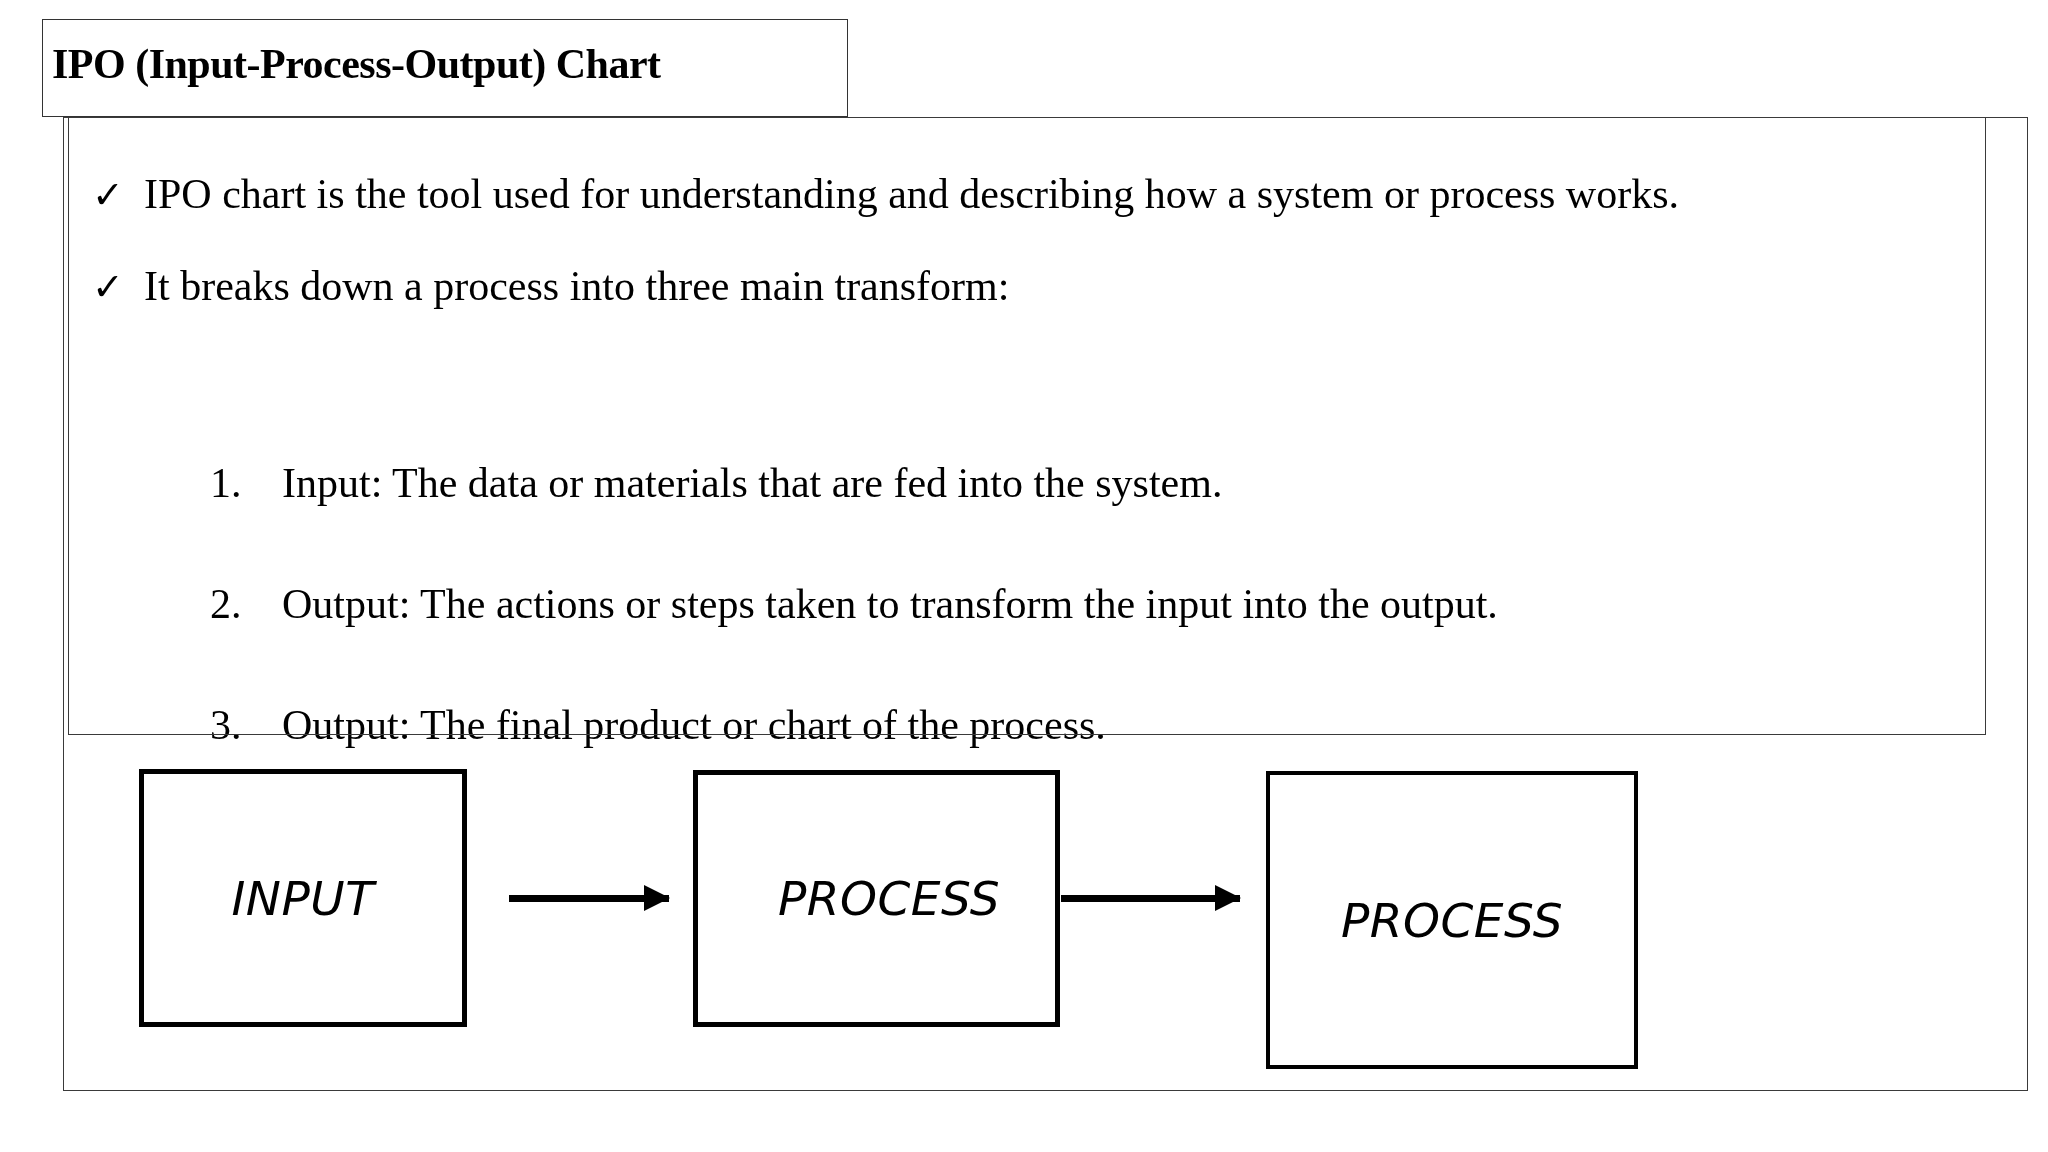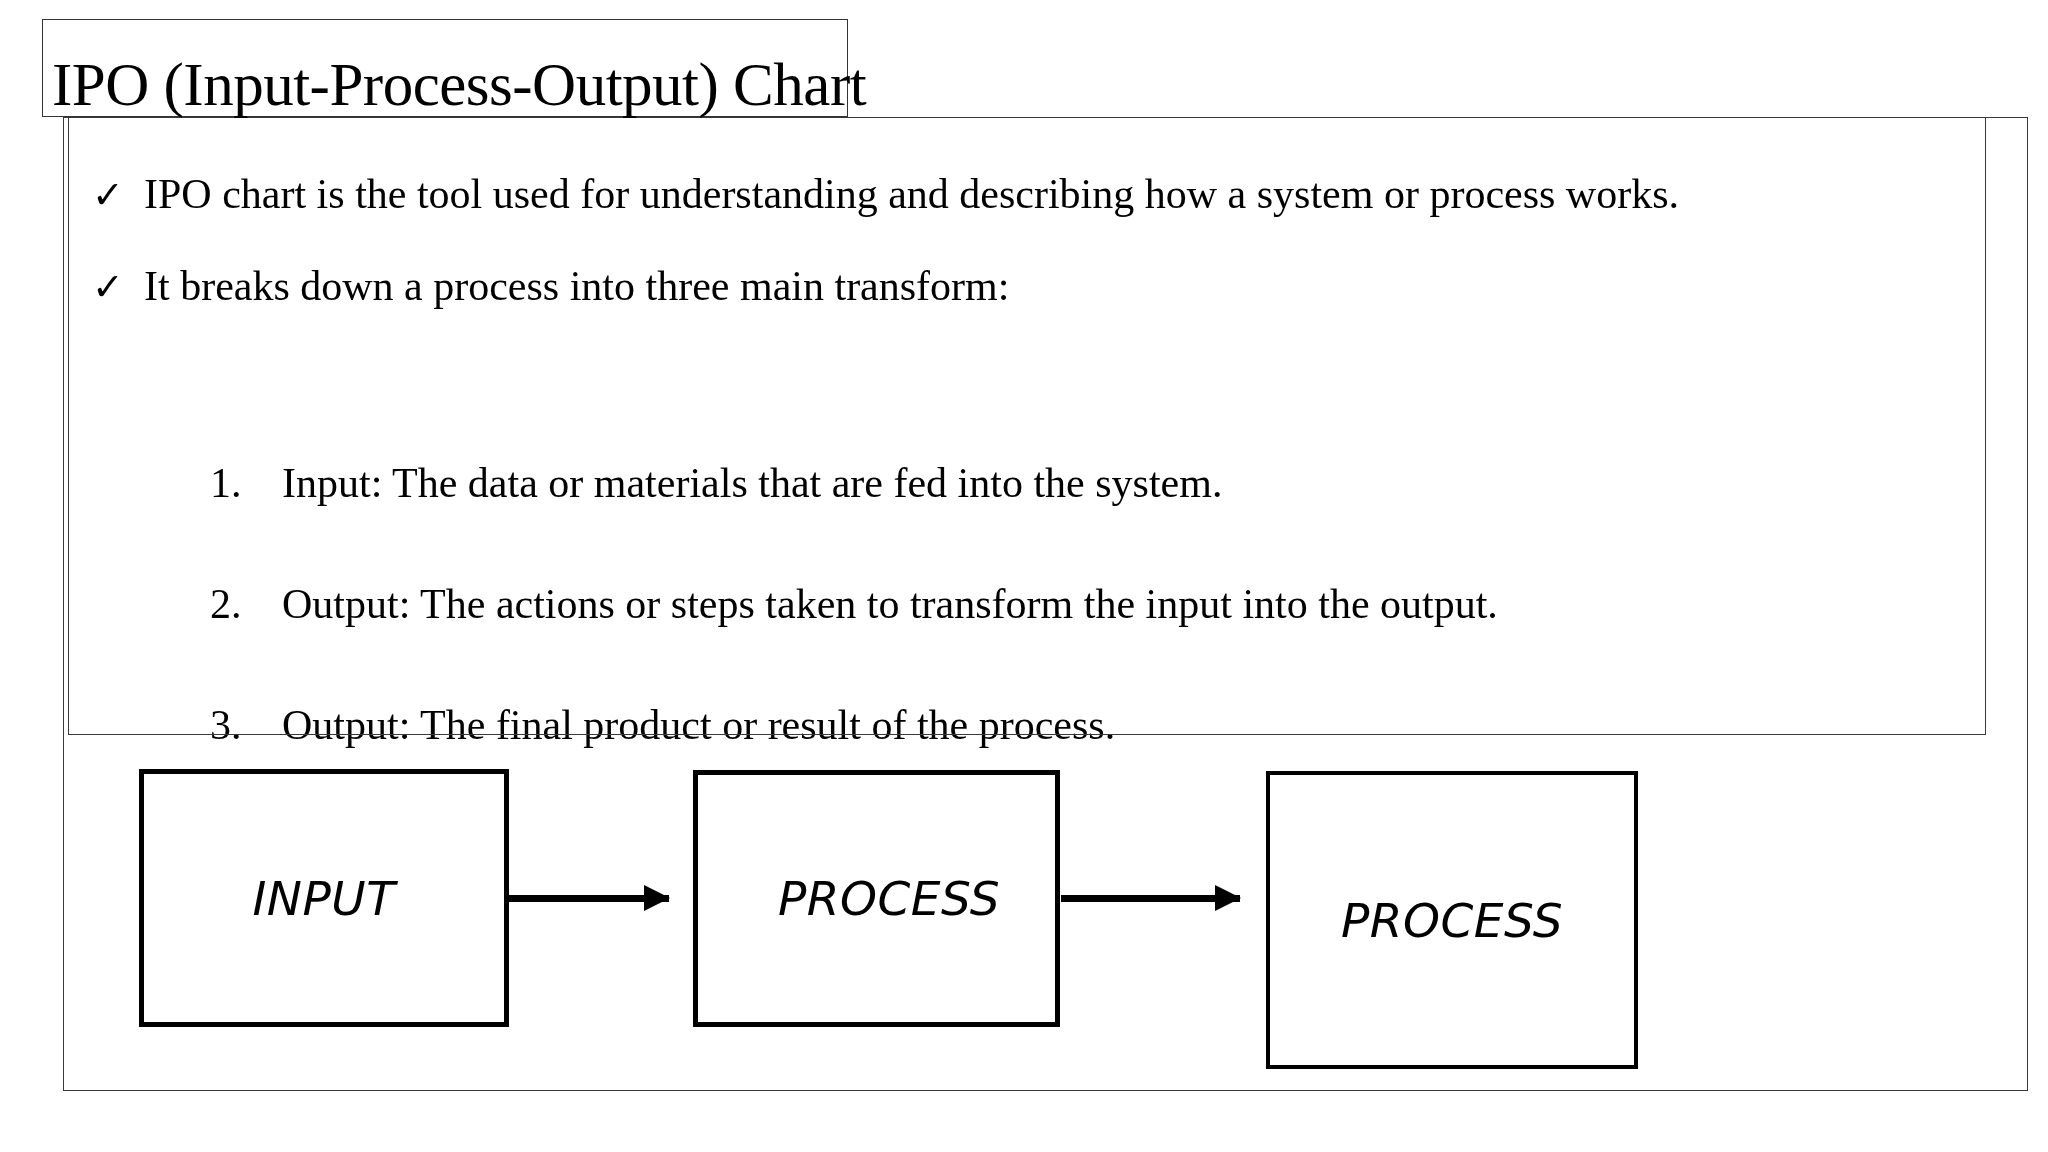--- a/index.html
+++ b/index.html
@@ -24,28 +24,28 @@
     width: 806px;
     height: 98px;
     border: 1.5px solid #333333;
     box-sizing: border-box;
     background: transparent;
     z-index: 3;
   }
   #slide-title {
     position: absolute;
     left: 52px;
-    top: 36px;
+    top: 16px;
     width: 1500px;
     height: 96px;
     display: flex;
     align-items: center;
     font-family: "Liberation Serif", "DejaVu Serif", serif;
-    font-weight: normal;
-    font-size: 61px;
+    font-weight: bold;
+    font-size: 42px;
     line-height: 1.0;
     letter-spacing: -0.5px;
     white-space: nowrap;
     z-index: 4;
   }
 
   
   #content-frame {
     position: absolute;
     left: 63px;
@@ -137,21 +137,21 @@
   }
   .flow-label {
     font-family: "DejaVu Sans", sans-serif;
     font-style: italic;
     font-size: 47px;
     letter-spacing: 0.5px;
     color: #000000;
     white-space: nowrap;
   }
   #flow-box-input {
-    left: 139px; top: 769px; width: 370px; height: 258px;
+    left: 139px; top: 769px; width: 328px; height: 258px;
     border: 5px solid #000000;
   }
   #flow-box-process {
     left: 693px; top: 770px; width: 367px; height: 257px;
     border: 5px solid #000000;
     padding-left: 25px;
   }
   #flow-box-output {
     left: 1266px; top: 771px; width: 372px; height: 298px;
     border: 4px solid #000000;
@@ -203,21 +203,21 @@
   <span class="num-text">Input: The data or materials that are fed into the system.</span>
 </div>
 
 <div class="num-row" id="num-1">
   <span class="num-mark">2.</span>
   <span class="num-text">Output: The actions or steps taken to transform the input into the output.</span>
 </div>
 
 <div class="num-row" id="num-2">
   <span class="num-mark">3.</span>
-  <span class="num-text">Output: The final product or result of the process.</span>
+  <span class="num-text">Output: The final product or chart of the process.</span>
 </div>
 
 <div id="flow-diagram">
 
   <div class="flow-box" id="flow-box-input">
     <span class="flow-label">INPUT</span>
   </div>
 
   <div class="arrow" id="arrow-input-process"></div>
 

